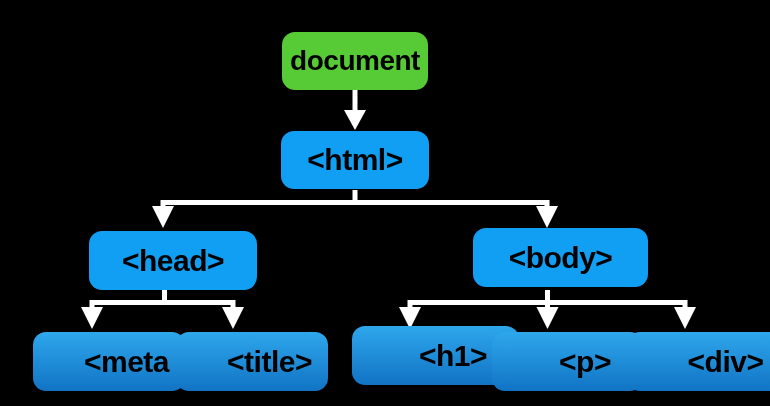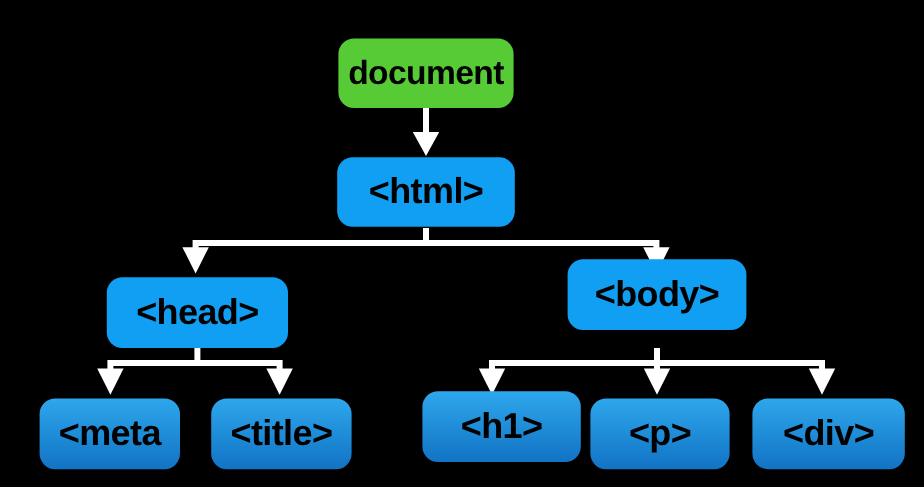--- a/index.html
+++ b/index.html
@@ -47,20 +47,21 @@
     font-size: 28px;
   }
   .node.mid {
     background: var(--element-fill, #119FF4);
   }
   .node.leaf {
     background: linear-gradient(180deg,
       var(--leaf-fill-top, #2EA7EC) 0%,
       var(--leaf-fill-bottom, #1173C4) 100%);
     font-size: 30px;
+    padding-left: 35px;
   }
 </style>
 </head>
 <body>
 
 <div class="stage">
 
   <svg class="connectors" width="770" height="406" viewBox="0 0 770 406" aria-hidden="true">
     <g>
       <path d="M355 90 V112"></path>
@@ -81,23 +82,23 @@
       <polygon points="399,307 421,307 410,329"></polygon>
       <polygon points="536.5,307 558.5,307 547.5,329"></polygon>
       <polygon points="674,307 696,307 685,329"></polygon>
     </g>
   </svg>
 
   <div class="node green" style="left:282px;top:32px;width:146px;height:58px">document</div>
 
   <div class="node mid" style="left:281px;top:131px;width:148px;height:58px">&lt;html&gt;</div>
 
-  <div class="node mid" style="left:89px;top:231px;width:151px;height:59px">&lt;head&gt;</div>
+  <div class="node mid" style="left:89px;top:231px;width:168px;height:59px">&lt;head&gt;</div>
 
-  <div class="node mid" style="left:473px;top:216px;width:149px;height:59px">&lt;body&gt;</div>
+  <div class="node mid" style="left:473px;top:228px;width:175px;height:59px">&lt;body&gt;</div>
 
   <div class="node leaf" style="left:33px;top:332px;width:117px;height:59px">&lt;meta</div>
 
   <div class="node leaf" style="left:176px;top:332px;width:117px;height:59px">&lt;title&gt;</div>
 
   <div class="node leaf" style="left:352px;top:326px;width:132px;height:59px">&lt;h1&gt;</div>
 
   <div class="node leaf" style="left:492px;top:332px;width:116px;height:59px">&lt;p&gt;</div>
 
   <div class="node leaf" style="left:627px;top:332px;width:127px;height:59px">&lt;div&gt;</div>

